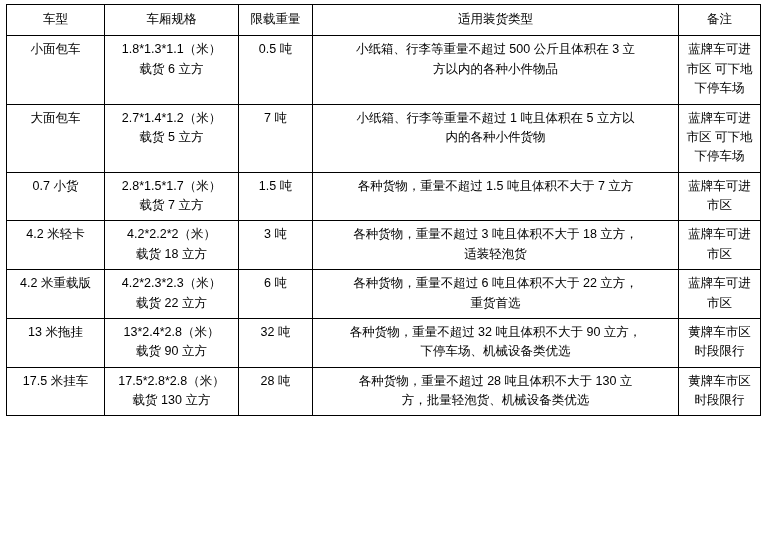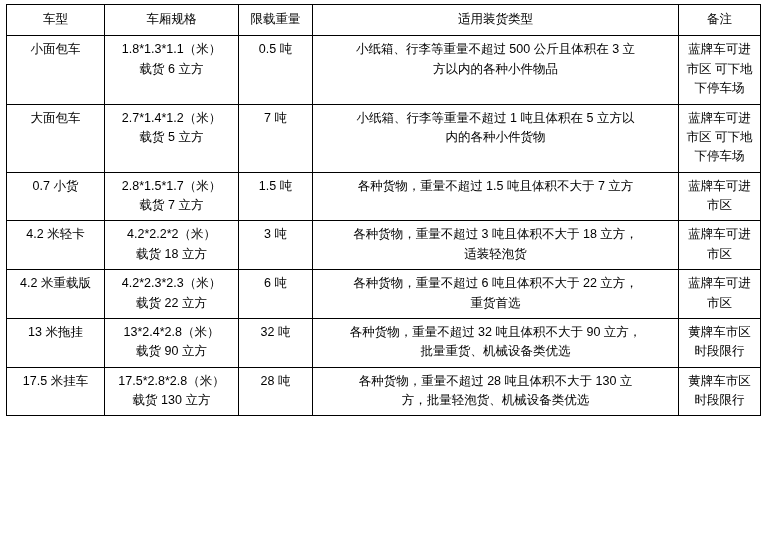--- a/index.html
+++ b/index.html
@@ -172,21 +172,21 @@
           <td class="cell-type">13 米拖挂</td>
           <td class="cell-spec">
             <span class="line">13*2.4*2.8（米）</span>
             <span class="line">载货 90 立方</span>
           </td>
           <td class="cell-weight">
             <span class="line">32 吨</span>
           </td>
           <td class="cell-cargo">
             <span class="line">各种货物，重量不超过 32 吨且体积不大于 90 立方，</span>
-            <span class="line">批量重货、机械设备类优选</span>
+            <span class="line">下停车场、机械设备类优选</span>
           </td>
           <td class="cell-remark">
             <span class="line">黄牌车市区</span>
             <span class="line">时段限行</span>
           </td>
         </tr>
         <tr>
           <td class="cell-type">17.5 米挂车</td>
           <td class="cell-spec">
             <span class="line">17.5*2.8*2.8（米）</span>

